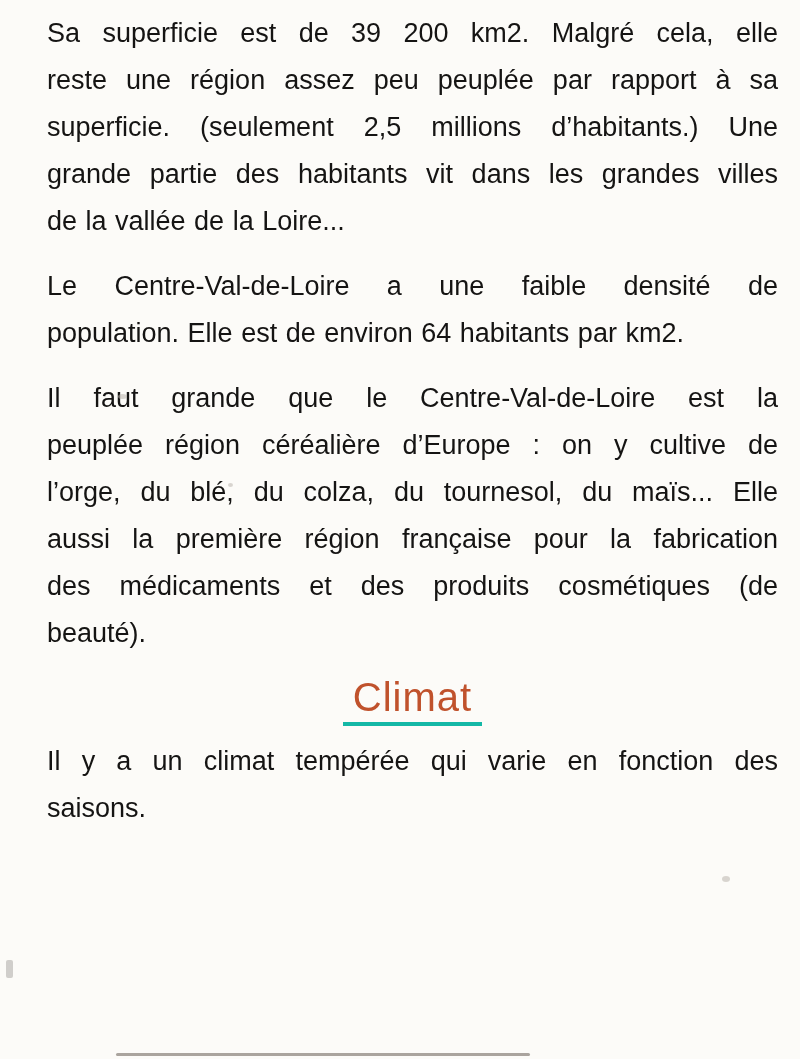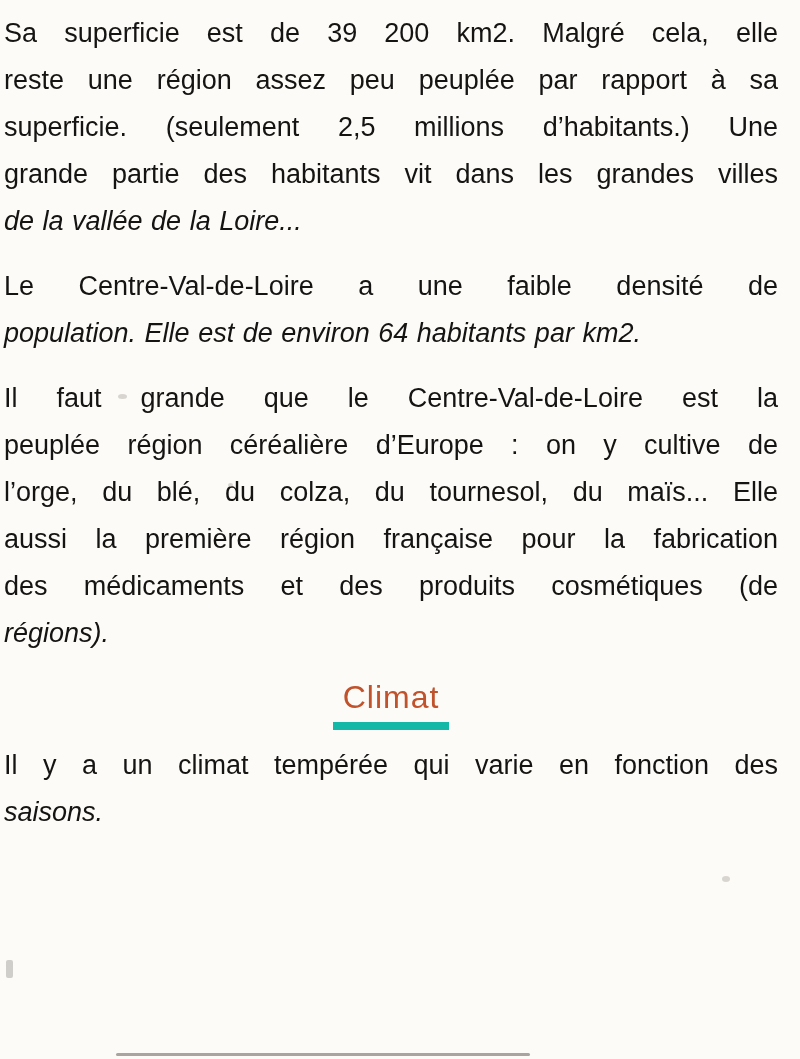--- a/index.html
+++ b/index.html
@@ -10,46 +10,46 @@
     width: 800px;
     height: 1059px;
     background: #fcfbf8;
     color: #151413;
     font-family: "Liberation Sans", sans-serif;
     overflow: hidden;
     position: relative;
   }
   .page {
     padding: 10px 22px 0 4px;
+    margin-left: 43px;
   }
   .para {
     font-size: 27px;
     line-height: 47px;
     margin: 0 0 18px 0;
     word-spacing: 1px;
   }
   .line {
     text-align: justify;
     text-align-last: justify;
     white-space: normal;
   }
   .line.last {
     text-align-last: left;
-    font-style: italic;
   }
   .heading-row {
     text-align: center;
     margin: 18px 0 12px 0;
   }
   .heading {
     display: inline-block;
-    font-size: 32px;
+    font-size: 40px;
     line-height: 44px;
     color: #c0522c;
-    border-bottom: 8px solid #14b8a6;
+    border-bottom: 4px solid #14b8a6;
     padding: 0 10px 3px 10px;
     letter-spacing: 1px;
   }
   
   .speckle {
     position: absolute;
     background: #b9b4ad;
     border-radius: 50%;
     opacity: 0.55;
   }
@@ -91,21 +91,21 @@
     <span class="line" style="display:block">Le Centre-Val-de-Loire a une faible densité de</span>
     <span class="line last" style="display:block">population. Elle est de environ 64 habitants par km2.</span>
   </p>
 
   <p class="para">
     <span class="line" style="display:block">Il faut grande que le Centre-Val-de-Loire est la</span>
     <span class="line" style="display:block">peuplée région céréalière d’Europe : on y cultive de</span>
     <span class="line" style="display:block">l’orge, du blé, du colza, du tournesol, du maïs... Elle</span>
     <span class="line" style="display:block">aussi la première région française pour la fabrication</span>
     <span class="line" style="display:block">des médicaments et des produits cosmétiques (de</span>
-    <span class="line last" style="display:block">régions).</span>
+    <span class="line last" style="display:block">beauté).</span>
   </p>
 
   <div class="heading-row">
     <span class="heading">Climat</span>
   </div>
 
   <p class="para">
     <span class="line" style="display:block">Il y a un climat tempérée qui varie en fonction des</span>
     <span class="line last" style="display:block">saisons.</span>
   </p>

